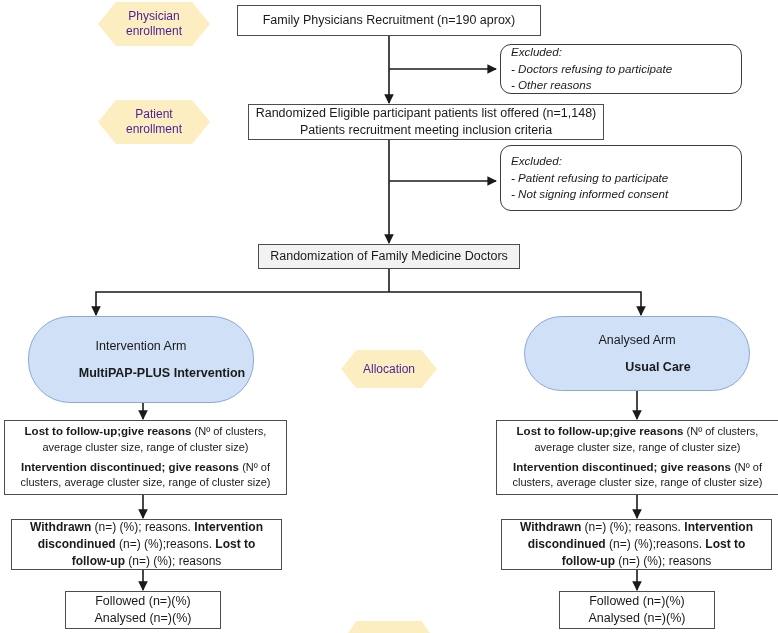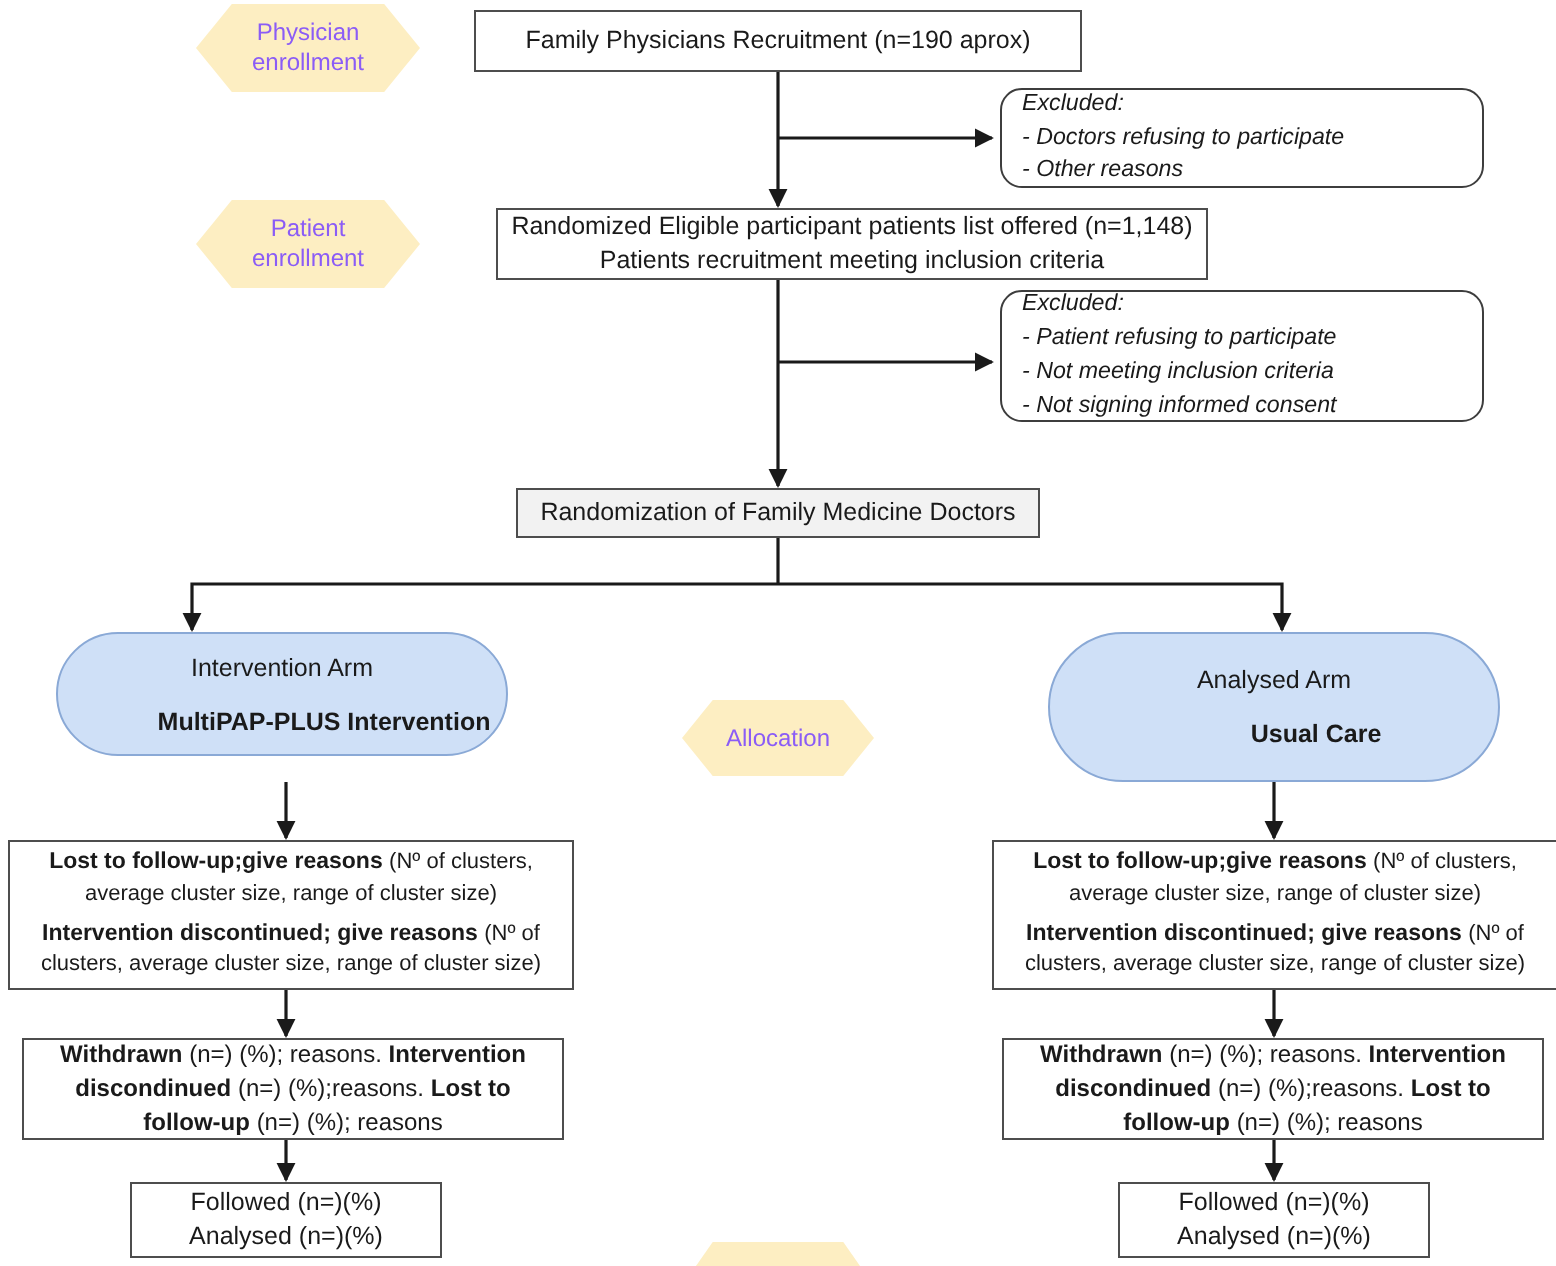--- a/index.html
+++ b/index.html
@@ -50,21 +50,21 @@
     justify-content: center;
     text-align: left;
     padding: 4px 10px;
   }
   .note .ln { display: block; white-space: nowrap; }
   
   .hex {
     background: #fdeec2;
     font-size: 12px;
     line-height: 1.25;
-    color: #8b5cf6;
+    color: #4c1d95;
     clip-path: polygon(16% 0%, 84% 0%, 100% 50%, 84% 100%, 16% 100%, 0% 50%);
     border: none;
   }
   
   .pill {
     background: #cfe0f7;
     border: 1.3px solid #8aa9d6;
     border-radius: 42px;
     font-size: 12.5px;
   }
@@ -148,29 +148,28 @@
   </div>
 
   <div class="node box" style="left:212px; top:104px; width:356px; height:36px;margin-left:36px;">
     <span class="txtline">Randomized Eligible participant patients list offered (n=1,148)</span>
     <span class="txtline">Patients recruitment meeting inclusion criteria</span>
   </div>
 
   <div class="node note" style="left:500px; top:145px; width:242px; height:66px;">
     <span class="ln">Excluded:</span>
     <span class="ln">- Patient refusing to participate</span>
-    <span class="ln">- Not meeting inclusion criteria</span>
     <span class="ln">- Not signing informed consent</span>
   </div>
 
   <div class="node box shaded" style="left:258px; top:244px; width:262px; height:25px;">
     <span class="txtline">Randomization of Family Medicine Doctors</span>
   </div>
 
-  <div class="node pill" style="left:28px; top:316px; width:226px; height:62px;">
+  <div class="node pill" style="left:28px; top:316px; width:226px; height:87px;">
     <span class="l1">Intervention Arm</span>
     <span class="l2">MultiPAP-PLUS Intervention</span>
   </div>
 
   <div class="node pill" style="left:524px; top:316px; width:226px; height:75px;">
     <span class="l1">Analysed Arm</span>
     <span class="l2">Usual Care</span>
   </div>
 
   <div class="node box" style="left:4px; top:420px; width:283px; height:75px; font-size:11.5px;">

